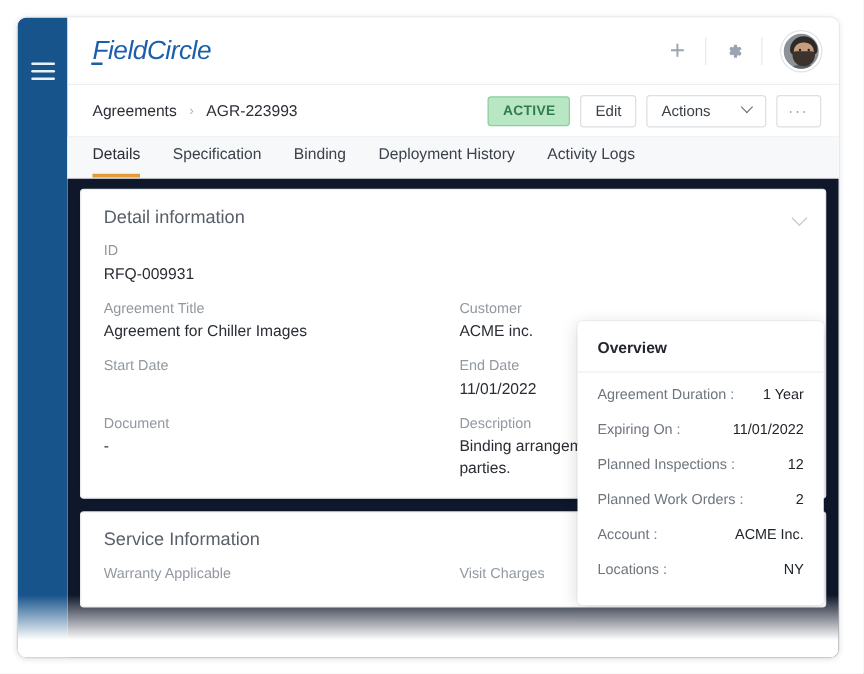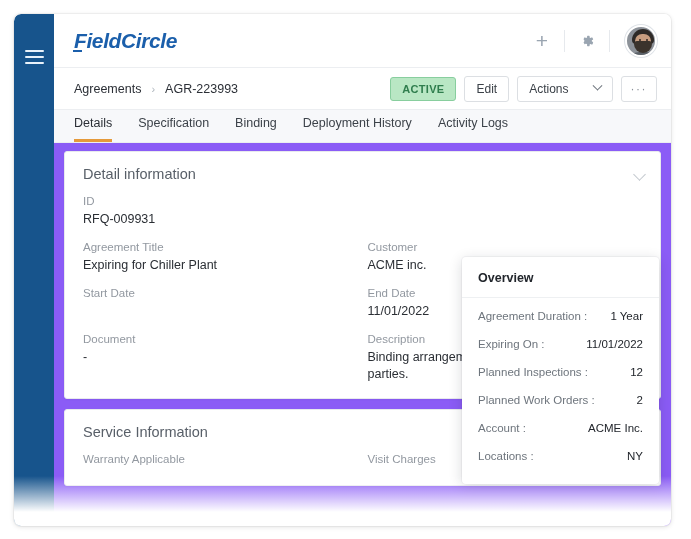--- a/index.html
+++ b/index.html
@@ -73,21 +73,21 @@
   .topbar {
     position: relative;
     height: 54px;
     border-bottom: 1px solid #eceef1;
     display: flex;
     align-items: center;
     padding: 0 14px 0 20px;
   }
   .logo {
     font-size: 21px;
-    font-weight: bold;
+    font-weight: normal;
     font-style: italic;
     color: #1b5fab;
     letter-spacing: -0.4px;
     position: relative;
   }
   .logo::before {
     content: "";
     position: absolute;
     left: -1px;
     bottom: 1px;
@@ -235,21 +235,21 @@
   }
   .tab.active {
     border-bottom-color: #e59a3a;
     color: #2b2f36;
   }
 
   
   .body {
     position: relative;
     height: 383px;
-    background: #8b5cf6;
+    background: #0f172a;
     padding: 8px 10px 0 10px;
   }
   .card {
     background: #ffffff;
     border: 1px solid #e8eaed;
     border-radius: 3px;
     box-shadow: 0 1px 2px rgba(16,24,40,0.04);
     padding: 14px 18px 16px 18px;
     position: relative;
   }
@@ -409,21 +409,21 @@
           <div class="collapse-chev"></div>
 
           <div class="field-grid">
             <div class="full">
               <div class="fld-label">ID</div>
               <div class="fld-value">RFQ-009931</div>
             </div>
 
             <div>
               <div class="fld-label">Agreement Title</div>
-              <div class="fld-value">Expiring for Chiller Plant</div>
+              <div class="fld-value">Agreement for Chiller Images</div>
             </div>
             <div>
               <div class="fld-label">Customer</div>
               <div class="fld-value">ACME inc.</div>
             </div>
 
             <div>
               <div class="fld-label">Start Date</div>
             </div>
             <div>

